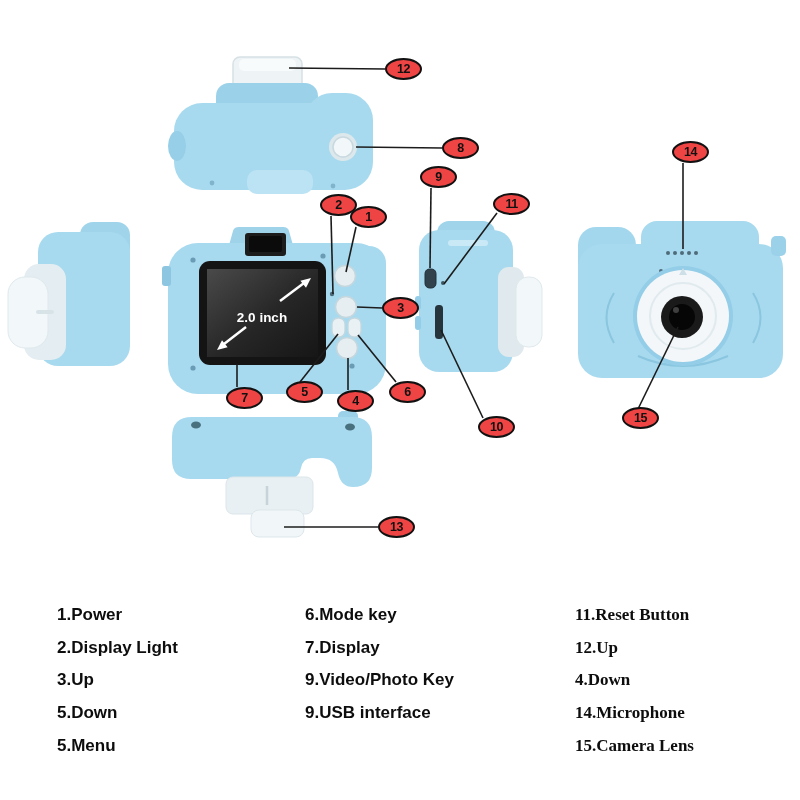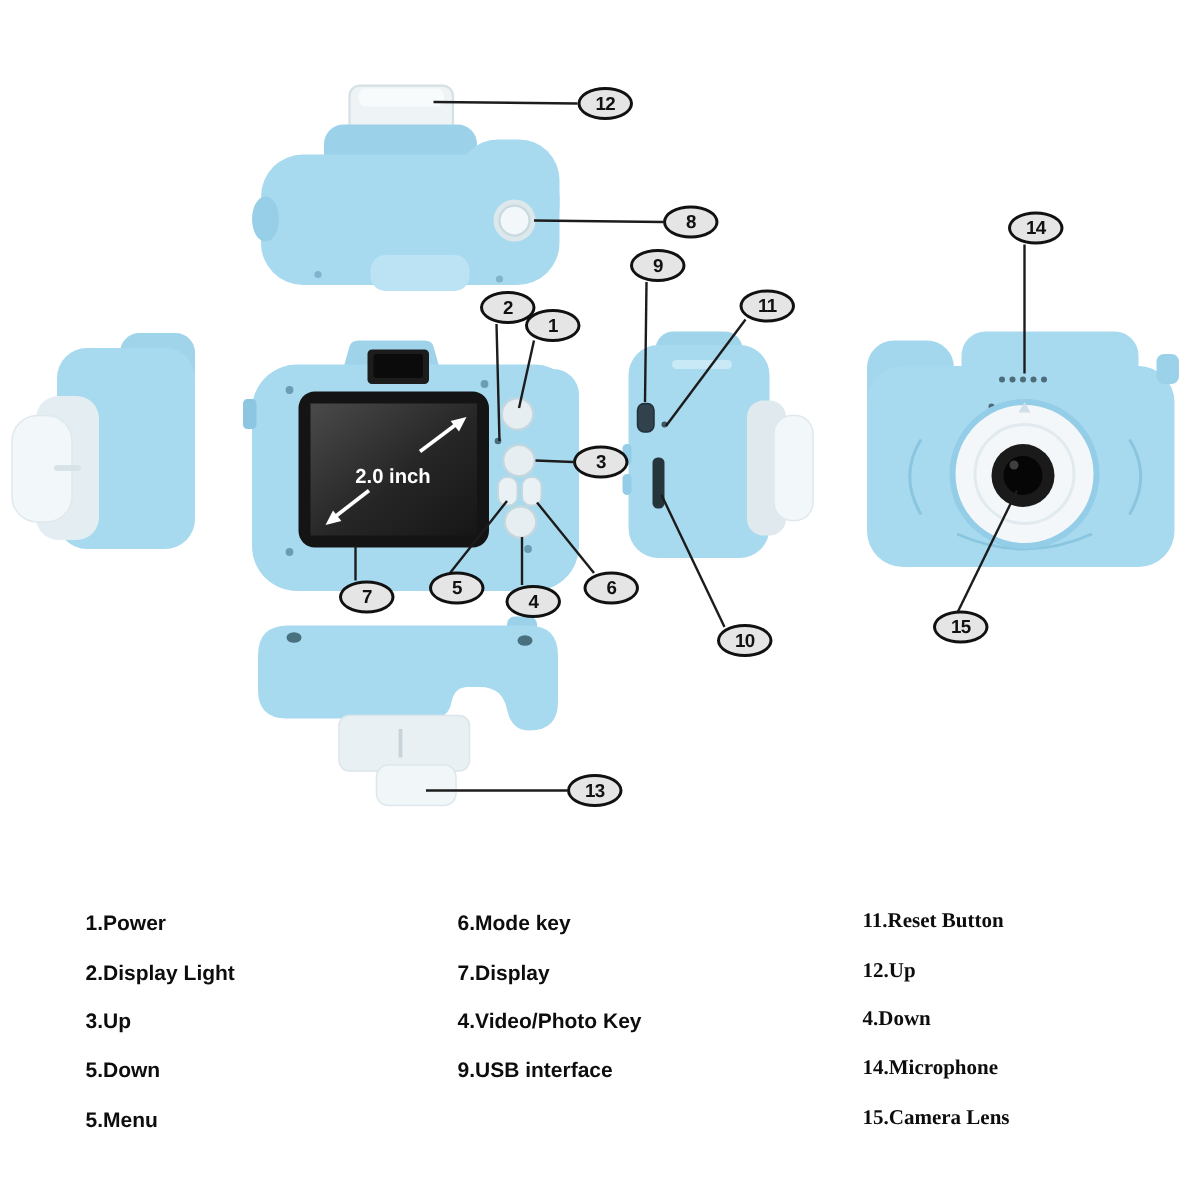--- a/index.html
+++ b/index.html
@@ -1,29 +1,29 @@
 <!DOCTYPE html>
 <html><head>
 <meta charset="utf-8">
 <style>
   html,body{margin:0;padding:0;background:#ffffff;}
   body{width:800px;height:800px;position:relative;font-family:"Liberation Sans",sans-serif;overflow:hidden;}
   #stage{position:absolute;left:0;top:0;width:800px;height:800px;}
   .callout{
     position:absolute;width:37px;height:22px;border:2px solid #111;border-radius:50%;
-    background:#e5e5e5;color:#111;font-size:12.5px;font-weight:bold;
+    background:#ef4444;color:#111;font-size:12.5px;font-weight:bold;
     display:flex;align-items:center;justify-content:center;box-sizing:border-box;
     letter-spacing:-0.5px;z-index:5;
   }
   .legend{position:absolute;top:599px;left:0;width:800px;color:#0d0d0d;z-index:4;}
   .legend-col{position:absolute;top:0;}
   .legend-col.c1{left:57px;}
   .legend-col.c2{left:305px;}
   .legend-col.c3{left:575px;font-family:Liberation Serif, serif;}
-  .legend-item{font-size:14px;font-weight:600;line-height:32.7px;white-space:nowrap;}
+  .legend-item{font-size:17px;font-weight:600;line-height:32.7px;white-space:nowrap;}
 </style>
 </head>
 <body>
 
 <svg id="stage" viewBox="0 0 800 800">
   <defs>
     <linearGradient id="screenGrad" x1="0" y1="0" x2="1" y2="1">
       <stop offset="0" stop-color="#4a4a4a"></stop>
       <stop offset="0.55" stop-color="#262626"></stop>
       <stop offset="1" stop-color="#161616"></stop>
@@ -172,21 +172,21 @@
   <div class="legend-col c1">
     <div class="legend-item">1.Power</div>
     <div class="legend-item">2.Display Light</div>
     <div class="legend-item">3.Up</div>
     <div class="legend-item">5.Down</div>
     <div class="legend-item">5.Menu</div>
   </div>
   <div class="legend-col c2">
     <div class="legend-item">6.Mode key</div>
     <div class="legend-item">7.Display</div>
-    <div class="legend-item">4.Video/Photo Key</div>
+    <div class="legend-item">9.Video/Photo Key</div>
     <div class="legend-item">9.USB interface</div>
   </div>
   <div class="legend-col c3">
     <div class="legend-item">11.Reset Button</div>
     <div class="legend-item">12.Up</div>
     <div class="legend-item">4.Down</div>
     <div class="legend-item">14.Microphone</div>
     <div class="legend-item">15.Camera Lens</div>
   </div>
 </div>

